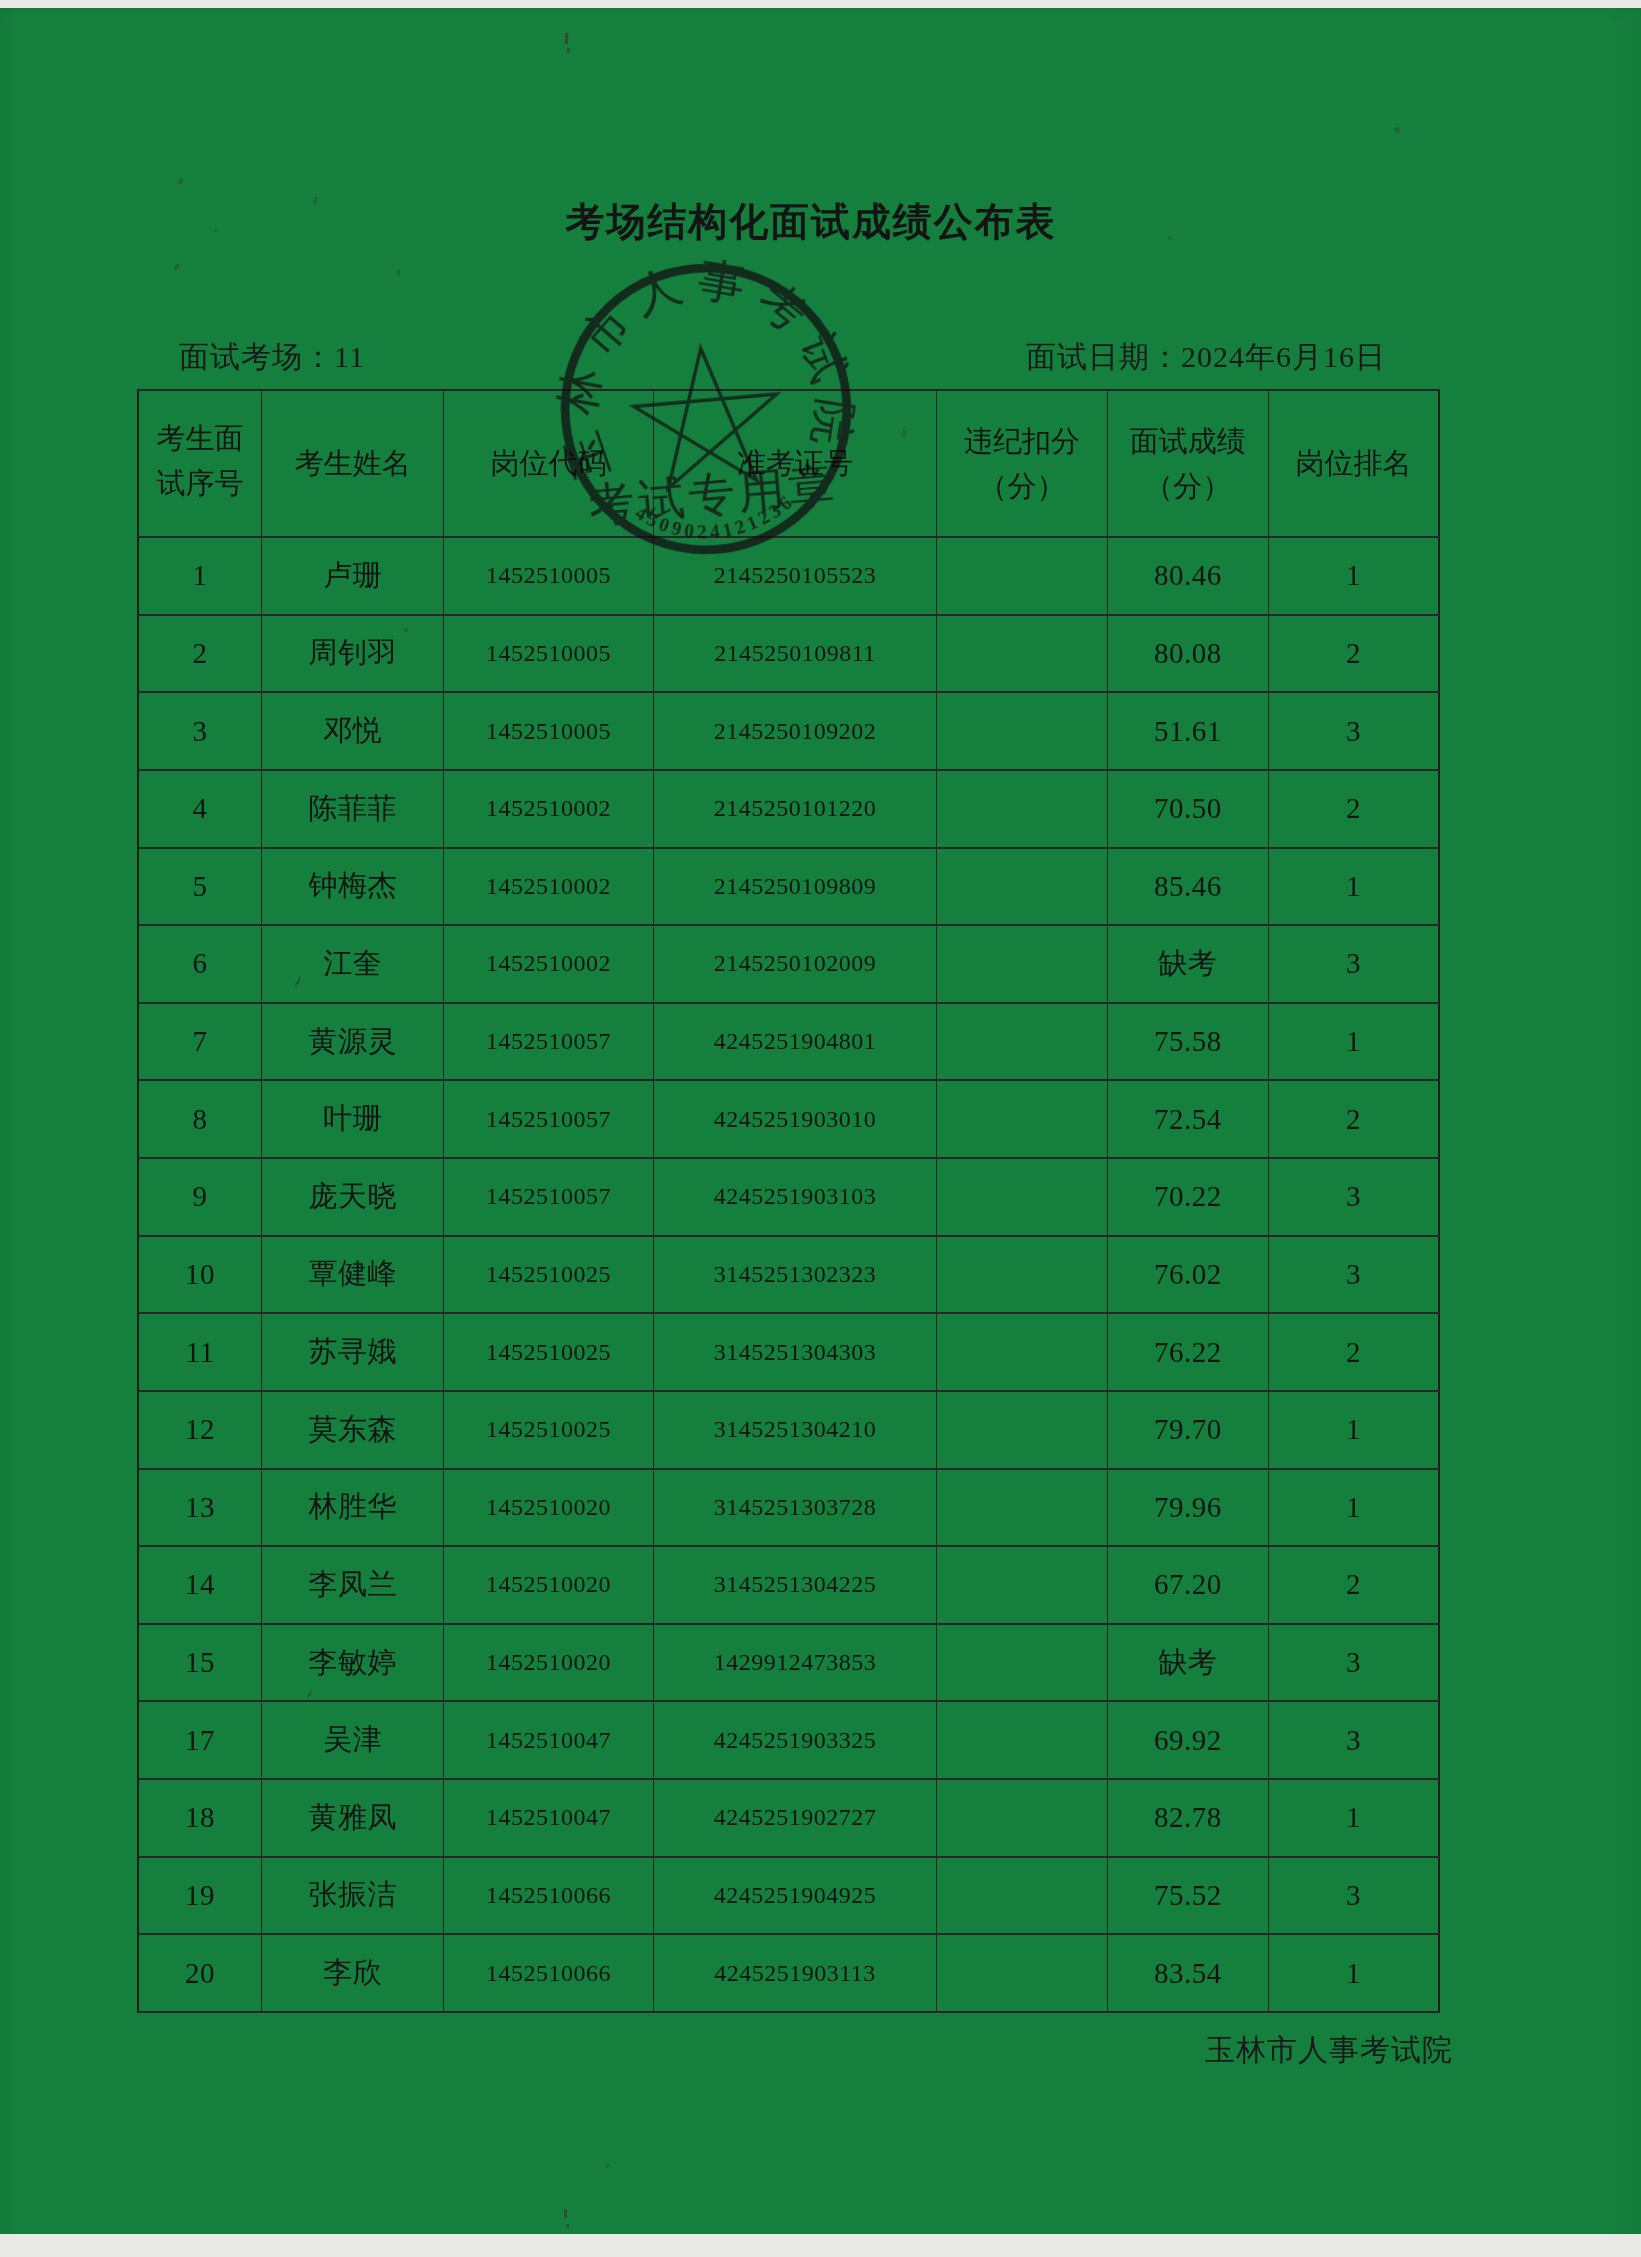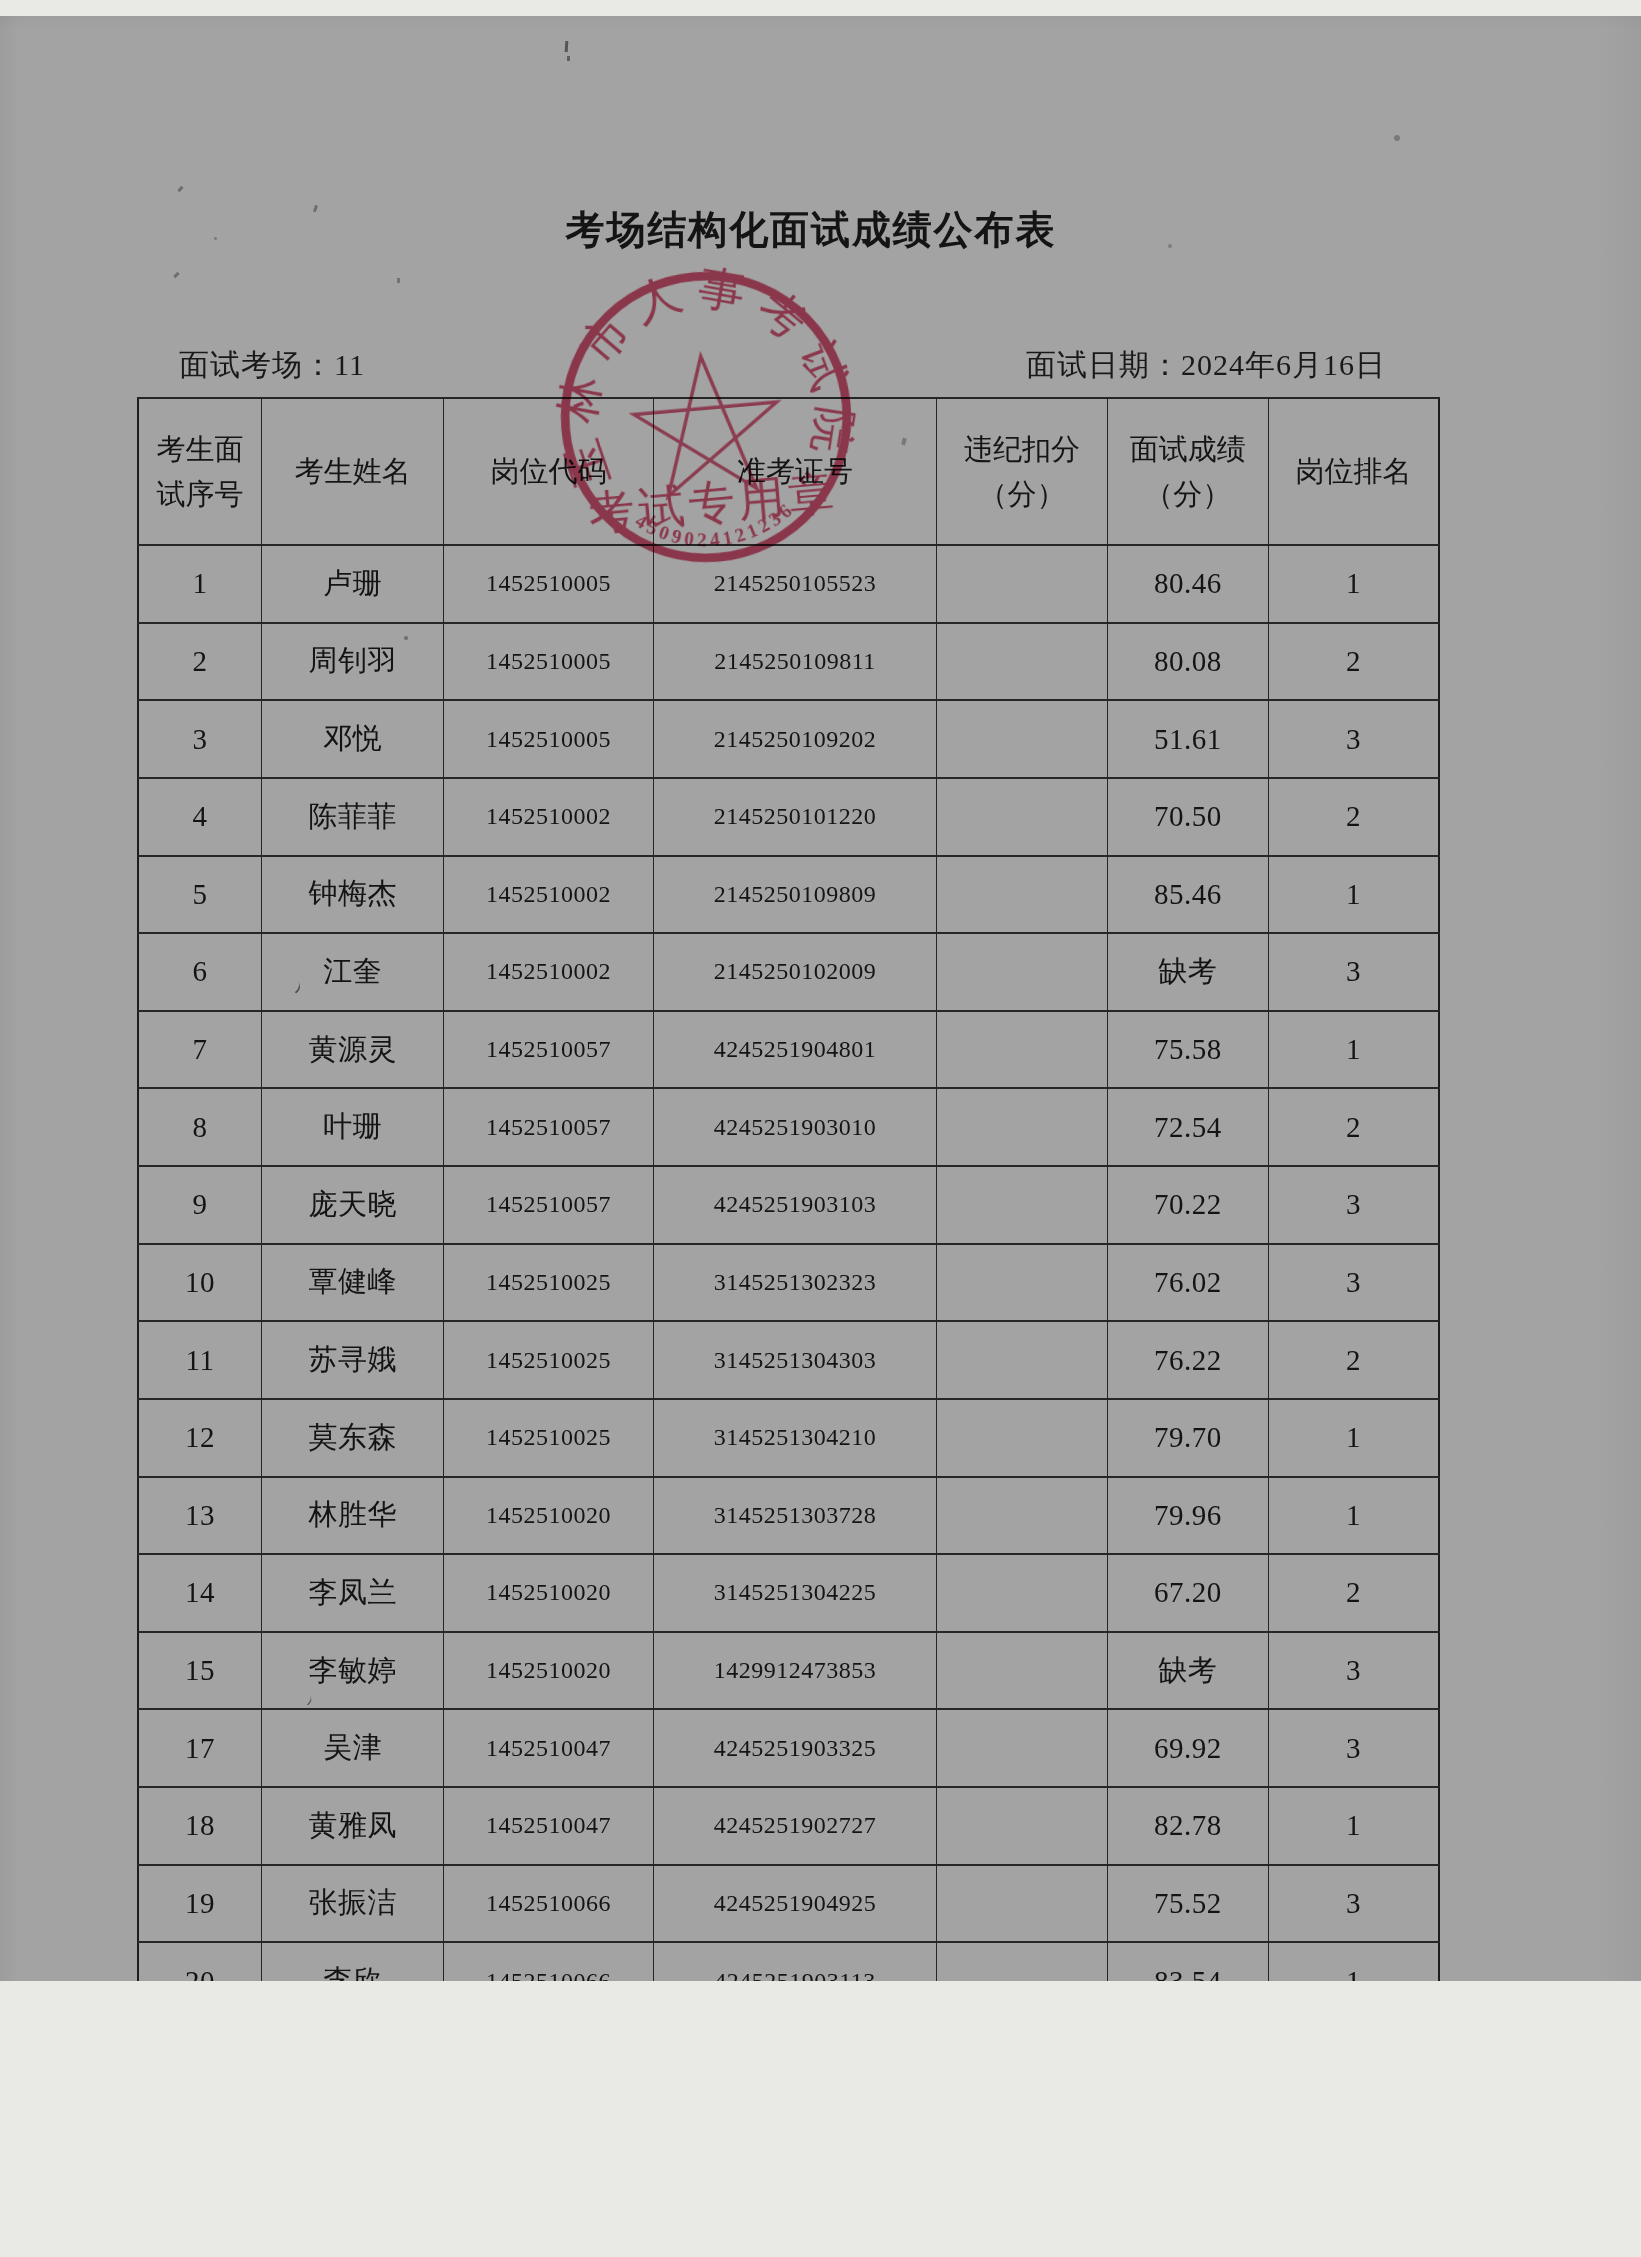--- a/index.html
+++ b/index.html
@@ -1,20 +1,20 @@
 <!DOCTYPE html>
 <html><head>
 <meta charset="utf-8">
 <style>
   html,body{margin:0;padding:0;background:#e9e9e6;}
   .page{
     position:relative;
-    width:1641px;height:1965px;
-    margin:16px auto;
-    background:#a3a3a3;
+    width:1641px;height:2226px;
+    margin:8px auto;
+    background:#15803d;
     overflow:hidden;
     font-family:"Liberation Serif","DejaVu Serif",serif;
     color:#161616;
   }
   .page::before{
     content:'';position:absolute;inset:0;pointer-events:none;
     background:linear-gradient(90deg,rgba(0,0,0,.045),rgba(0,0,0,0) 19.3px,rgba(0,0,0,0) 1598px,rgba(0,0,0,.035)),
                linear-gradient(180deg,rgba(0,0,0,.03),rgba(0,0,0,0) 13.5px,rgba(0,0,0,0) 2240px,rgba(0,0,0,.07));
   }
   .title{
@@ -35,21 +35,21 @@
   .score-table th,.score-table td{
     border:1.9px solid #262626;
     border-top-width:2.9px;border-bottom-width:2.9px;
     text-align:center;vertical-align:middle;
     padding:0;overflow:hidden;
   }
   .score-table{border:2.9px solid #1d1d1d;}
   .score-table thead tr{height:147px;}
   .score-table th{font-weight:400;font-size:29px;line-height:1.55;color:#151515;}
   .th-inner{display:inline-block;}
-  .th-inner0{width:3.1em;}
+  .th-inner0{width:3.1em;font-family:Liberation Mono, monospace;}
   .th-inner4,.th-inner5{width:4.2em;}
   .score-table td{font-size:29px;letter-spacing:0.5px;color:#141414;}
   .score-table td.col2,.score-table td.col3{font-size:24px;}
   .footer{
     position:absolute;left:1205px;top:2022px;
     font-size:30px;letter-spacing:1px;color:#1a1a1a;white-space:nowrap;
   }
   .stamp{
     position:absolute;left:542px;top:237px;width:328px;height:328px;
     transform:rotate(-5deg);

